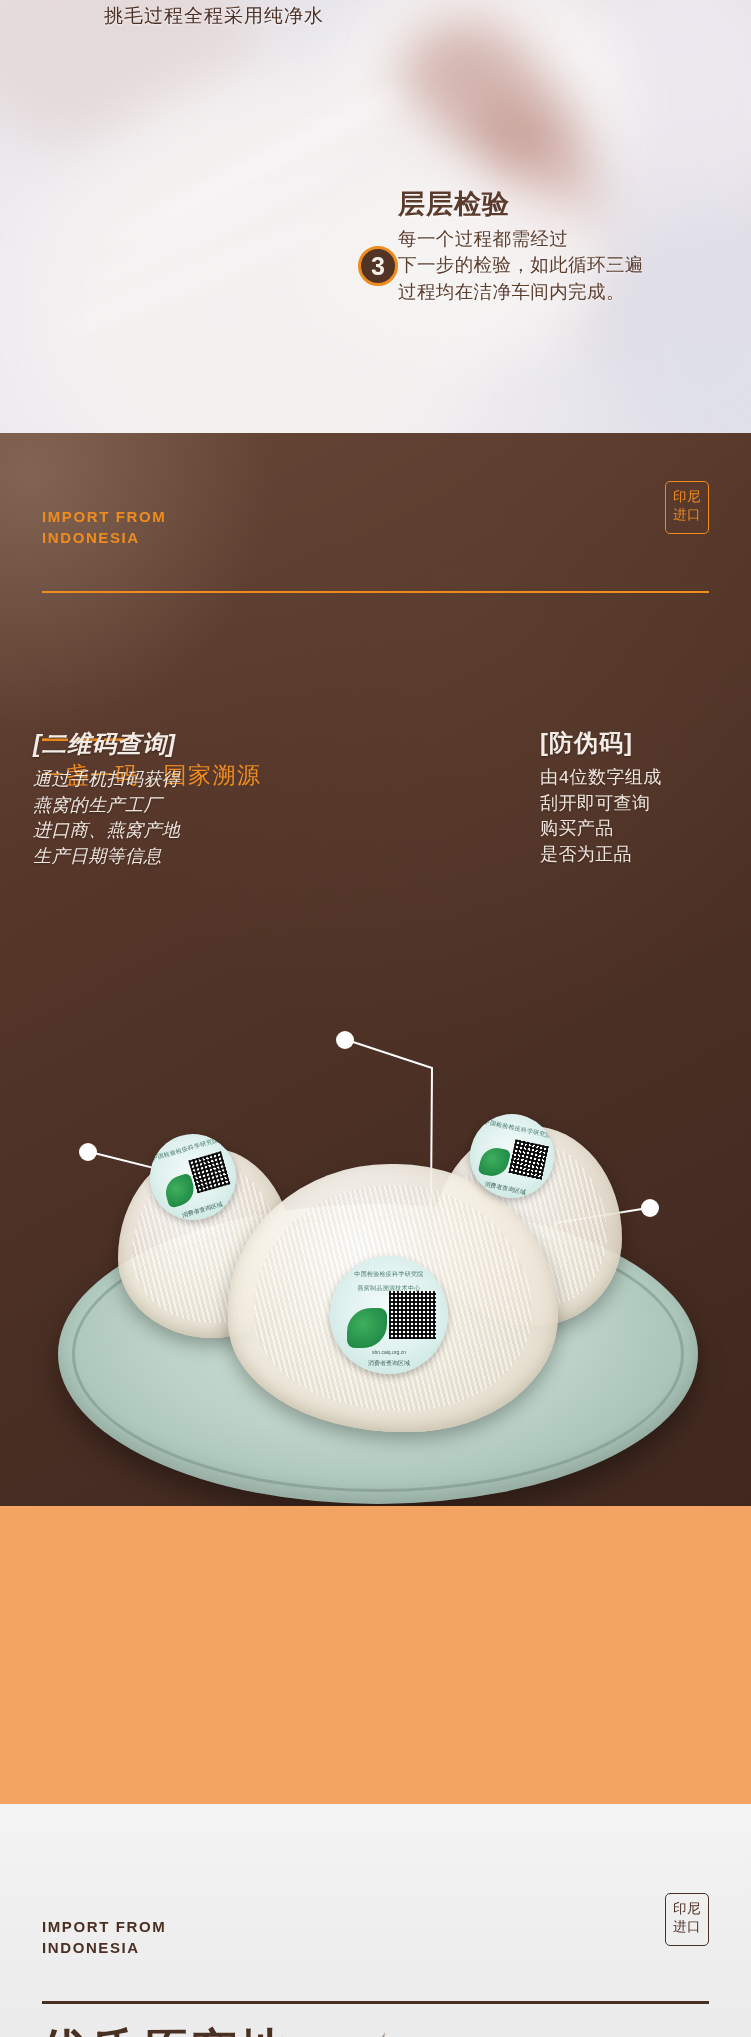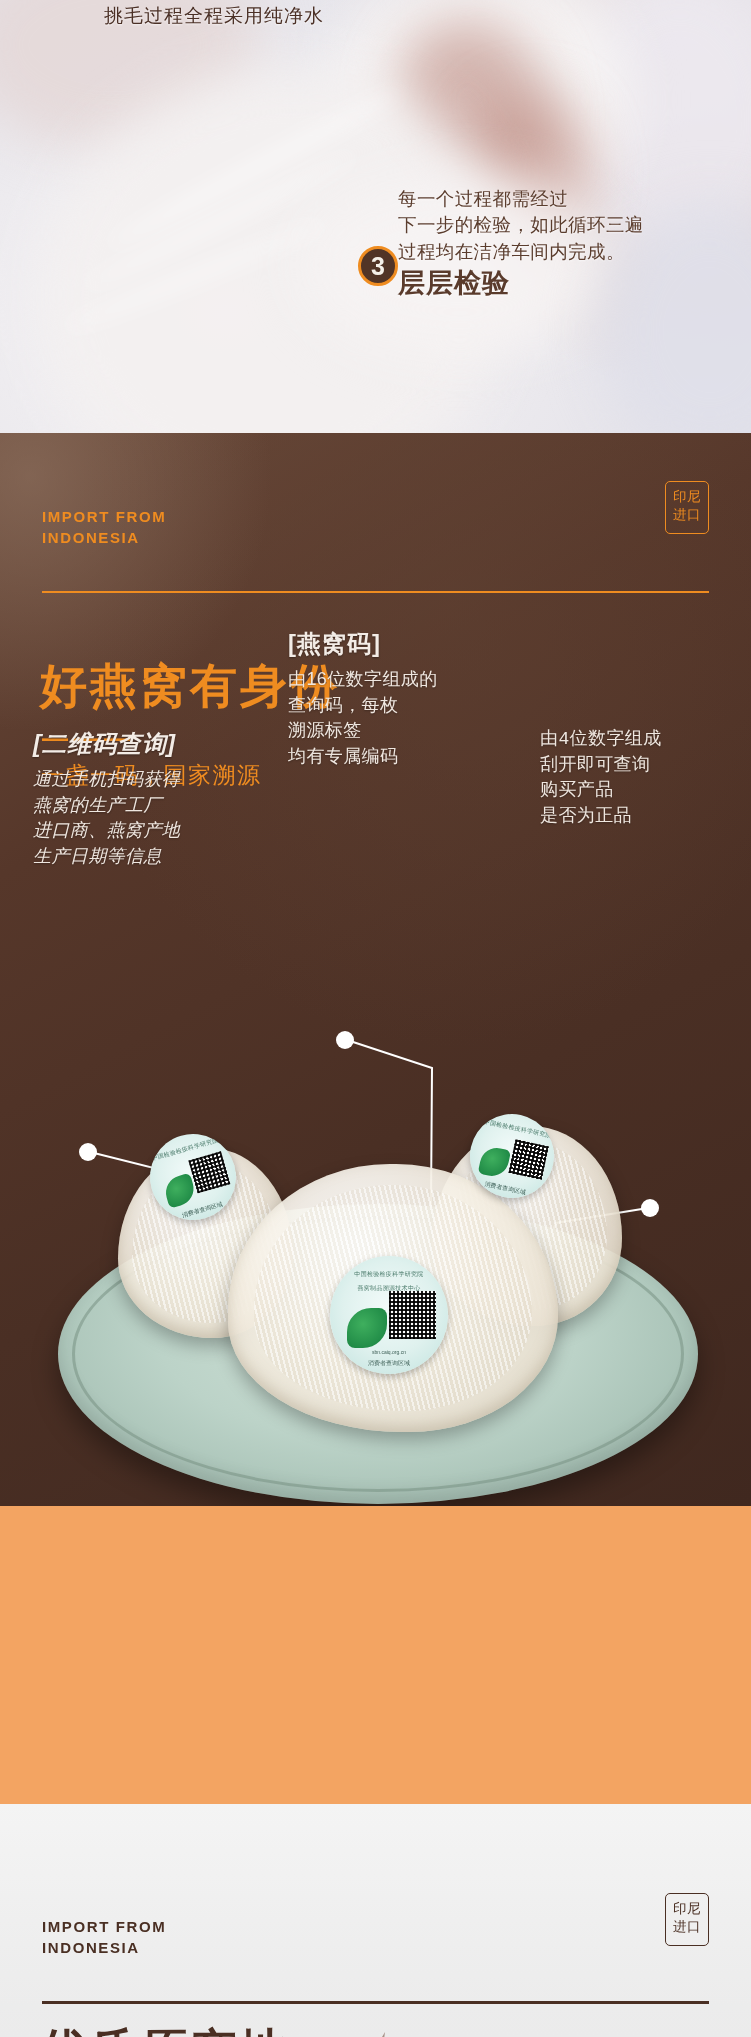--- a/index.html
+++ b/index.html
@@ -203,65 +203,58 @@
   <div class="blob glove-b"></div>
   <div class="blob glove-f"></div>
   <div class="blob glove-h"></div>
   <div class="streak" style="left:90px;top:160px;width:330px;height:16px;transform:rotate(-28deg);"></div>
   <div class="streak" style="left:70px;top:215px;width:300px;height:12px;transform:rotate(-26deg);"></div>
   <div class="streak" style="left:55px;top:270px;width:280px;height:12px;transform:rotate(-22deg);"></div>
 
   <div id="photo-top-caption">挑毛过程全程采用纯净水</div>
 
   <div id="step3-block">
+    <div id="step3-title">层层检验</div>
     <div id="step3-body" style="white-space:pre-line;">每一个过程都需经过
 下一步的检验，如此循环三遍
 过程均在洁净车间内完成。</div>
-    <div id="step3-title">层层检验</div>
   </div>
   <div id="step3-badge">3</div>
 </div>
 
 <div id="sec-brown">
 
   <div id="brand-en" style="white-space:pre-line;">IMPORT FROM
 INDONESIA</div>
   <div id="stamp-box" style="white-space:pre-line;">印尼
 进口</div>
   <div id="brown-rule"></div>
-  <div id="headline">好燕窝有身份</div>
   <div id="dashes">———</div>
   <div id="subhead">一盏一码，国家溯源</div>
 
   <svg id="leader-svg" viewBox="0 0 751 1073">
     <polyline points="90,719 178,741 252,902" fill="none" stroke="#ffffff" stroke-width="2"></polyline>
     <circle cx="88" cy="719" r="9" fill="#ffffff"></circle>
     <polyline points="347,607 432,635 430,905" fill="none" stroke="#ffffff" stroke-width="2"></polyline>
     <circle cx="345" cy="607" r="9" fill="#ffffff"></circle>
     <polyline points="648,775 556,790 508,905" fill="none" stroke="#ffffff" stroke-width="2"></polyline>
     <circle cx="650" cy="775" r="9" fill="#ffffff"></circle>
   </svg>
 
   <div class="callout" id="callout-qr">
     <div class="c-title">[二维码查询]</div>
     <div class="c-body" style="white-space:pre-line;">通过手机扫码获得
 燕窝的生产工厂
 进口商、燕窝产地
 生产日期等信息</div>
   </div>
 
-  <div class="callout" id="callout-nest">
-    <div class="c-title">[燕窝码]</div>
-    <div class="c-body" style="white-space:pre-line;">由16位数字组成的
-查询码，每枚
-溯源标签
-均有专属编码</div>
-  </div>
 
   <div class="callout" id="callout-anti">
+    <div class="c-title">[防伪码]</div>
     <div class="c-body" style="white-space:pre-line;font-family:Liberation Mono, monospace;">由4位数字组成
 刮开即可查询
 购买产品
 是否为正品</div>
   </div>
 
   <div id="product-photo">
     <div class="plate"></div>
     <div class="plate-rim"></div>
 

